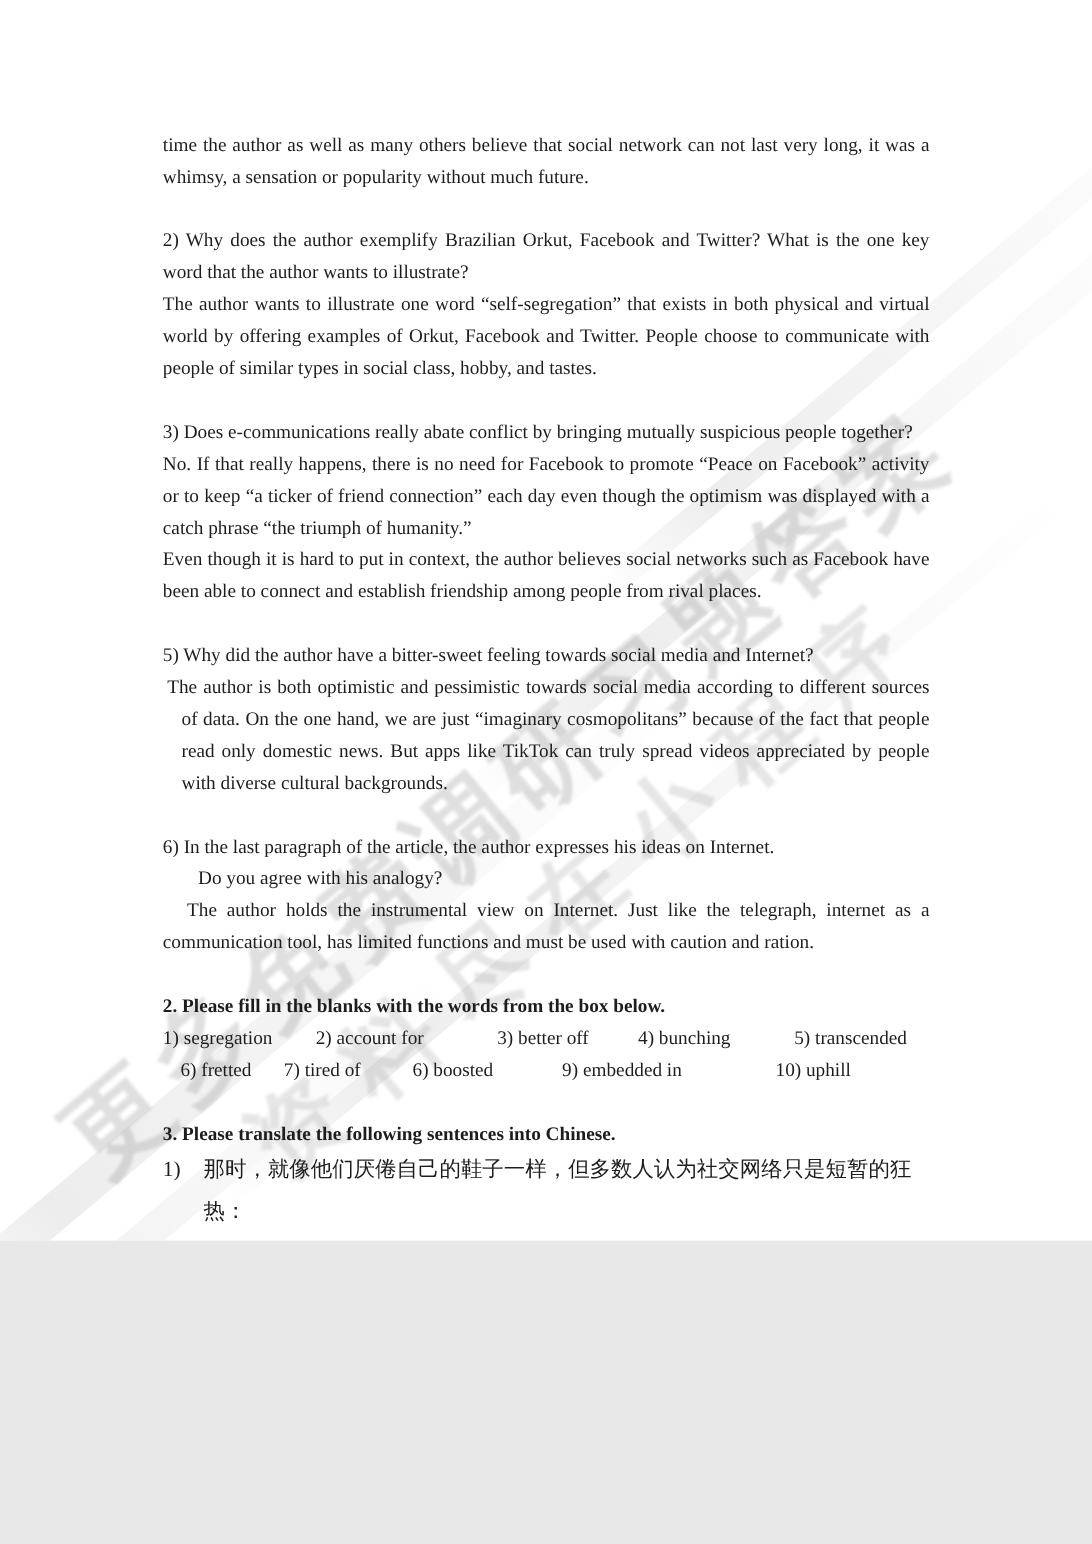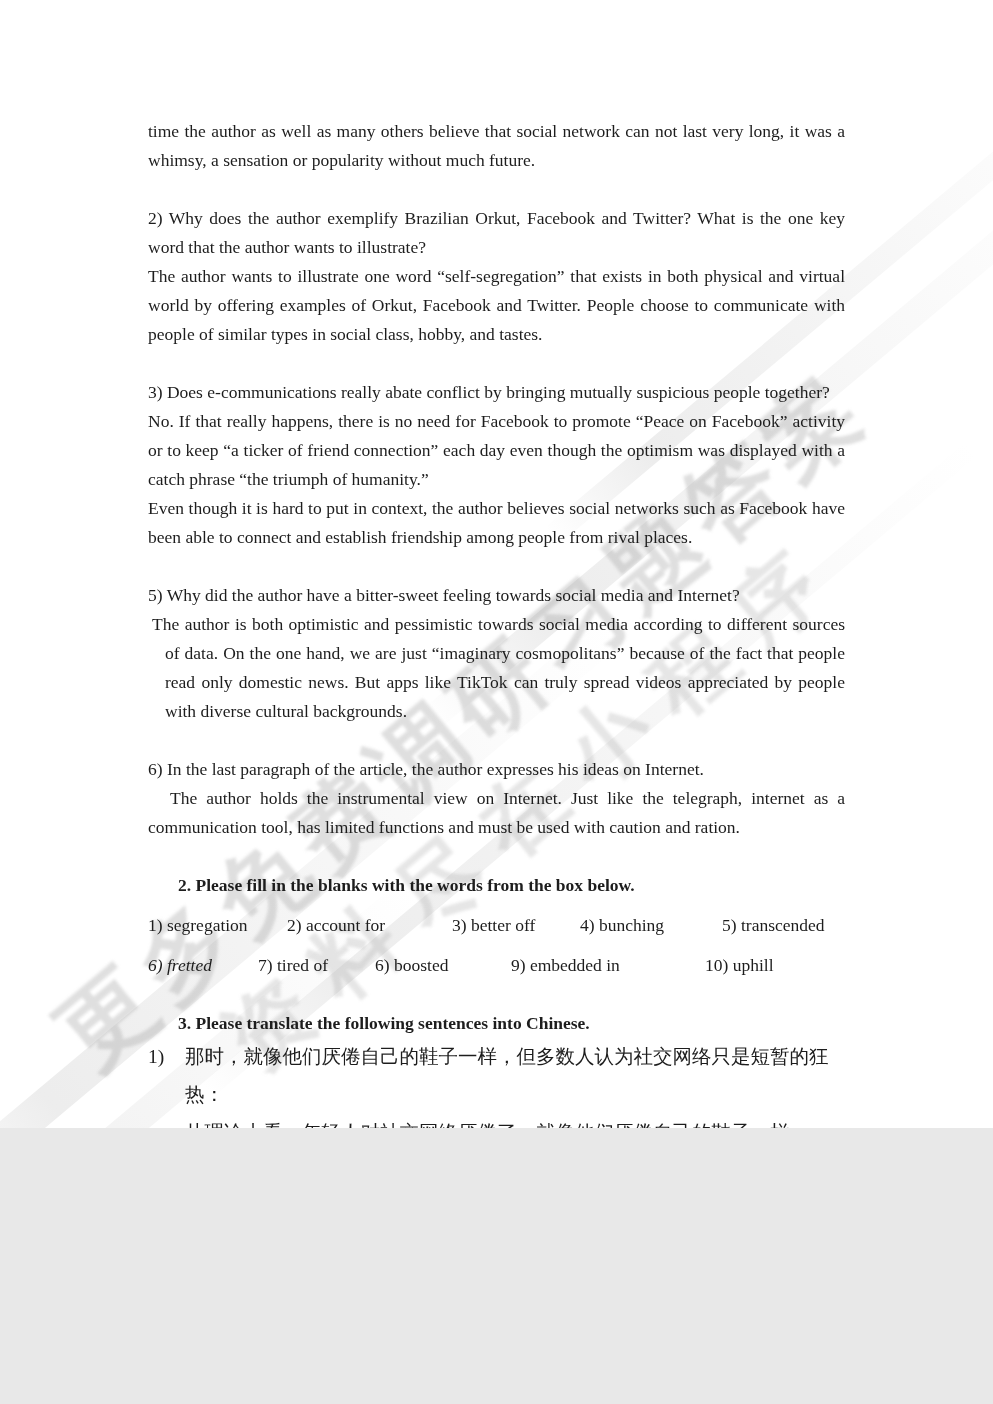--- a/index.html
+++ b/index.html
@@ -46,26 +46,26 @@
     position: relative;
     padding: 117px 148px 0 148px;
     font-size: 17.5px;
     line-height: 29px;
   }
   .para { text-align: justify; }
   .gap { margin-top: 29px; }
   .answer5 { padding-left: 17px; text-indent: -13px; text-align: justify; }
   .answer6 { text-indent: 22px; text-align: justify; }
   .q6-line2 { padding-left: 32px; }
-  .heading { font-weight: bold; text-align: left; margin-left: 30px; }
-  .fill-row { position: relative; height: 29px; margin-top: 11px; }
+  .heading { font-weight: bold; text-align: left; }
+  .fill-row { position: relative; height: 29px; }
   .fill-row span { position: absolute; top: 0; white-space: nowrap; }
   .r1-i1 { left: 0; }   .r1-i2 { left: 139px; } .r1-i3 { left: 304px; }
   .r1-i4 { left: 432px; } .r1-i5 { left: 574px; }
-  .r2-i1 { left: 0; font-style: italic; }   .r2-i2 { left: 110px; } .r2-i3 { left: 227px; }
+  .r2-i1 { left: 16px; }   .r2-i2 { left: 110px; } .r2-i3 { left: 227px; }
   .r2-i4 { left: 363px; text-align: right; } .r2-i5 { left: 557px; }
   .cn-item { display: flex; margin-top: 0; font-size: 19.5px; line-height: 38px; }
   .cn-num { width: 37px; flex: 0 0 37px; }
   .cn-text { flex: 1; }
   .page-number {
     position: absolute;
     left: 830px; top: 1292px;
     font-size: 16px;
   }
 </style>
@@ -95,20 +95,21 @@
 
     <div class="para gap">3)  Does e-communications really abate conflict by bringing mutually suspicious people together?</div>
     <div class="para">No. If that really happens, there is no need for Facebook to promote “Peace on Facebook” activity or to keep “a ticker of friend connection” each day even though the optimism was displayed with a catch phrase “the triumph of humanity.”</div>
 
     <div class="para">Even though it is hard to put in context, the author believes social networks such as Facebook have been able to connect and establish friendship among people from rival places.</div>
 
     <div class="para gap">5)  Why did the author have a bitter-sweet feeling towards social media and Internet?</div>
     <div class="answer5">The author is both optimistic and pessimistic towards social media according to different sources of data. On the one hand, we are just “imaginary cosmopolitans” because of the fact that people read only domestic news. But apps like TikTok can truly spread videos appreciated by people with diverse cultural backgrounds.</div>
 
     <div class="para gap">6)  In the last paragraph of the article, the author expresses his ideas on Internet.</div>
+    <div class="para q6-line2">Do you agree with his analogy?</div>
     <div class="answer6">The author holds the instrumental view on Internet. Just like the telegraph, internet as a communication tool, has limited functions and must be used with caution and ration.</div>
 
     <div class="heading gap">2. Please fill in the blanks with the words from the box below.</div>
     <div class="fill-row">
       <span class="r1-i1">1) segregation</span>
       <span class="r1-i2">2) account for</span>
       <span class="r1-i3">3) better off</span>
       <span class="r1-i4">4) bunching</span>
       <span class="r1-i5">5) transcended</span>
     </div>

